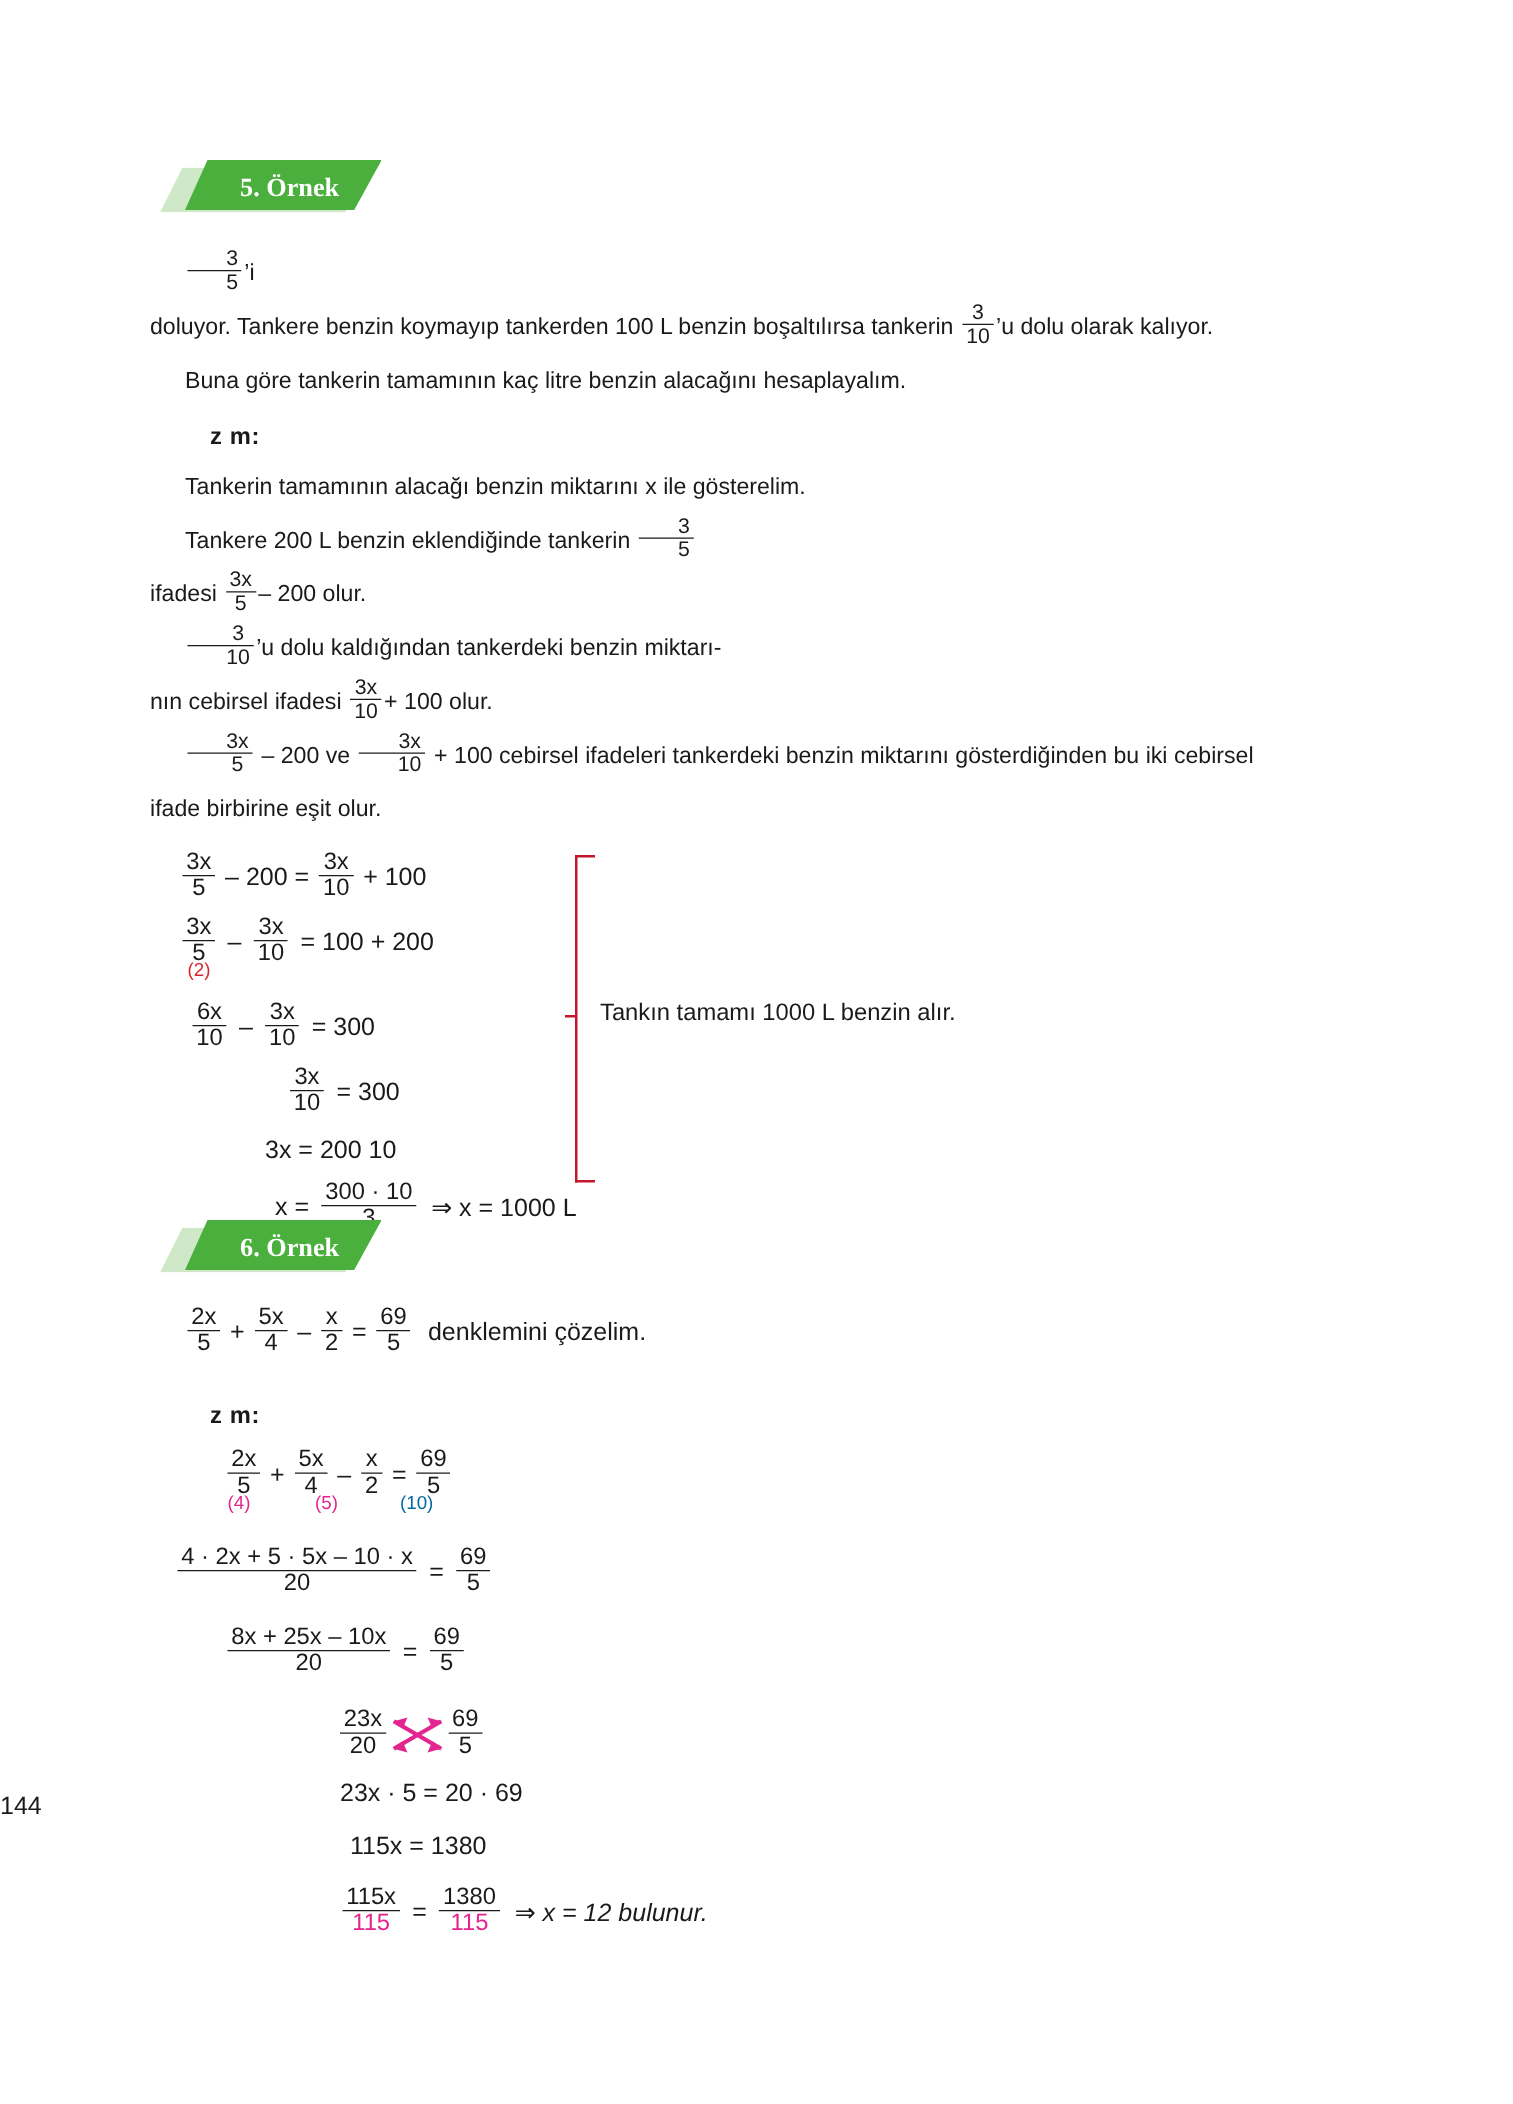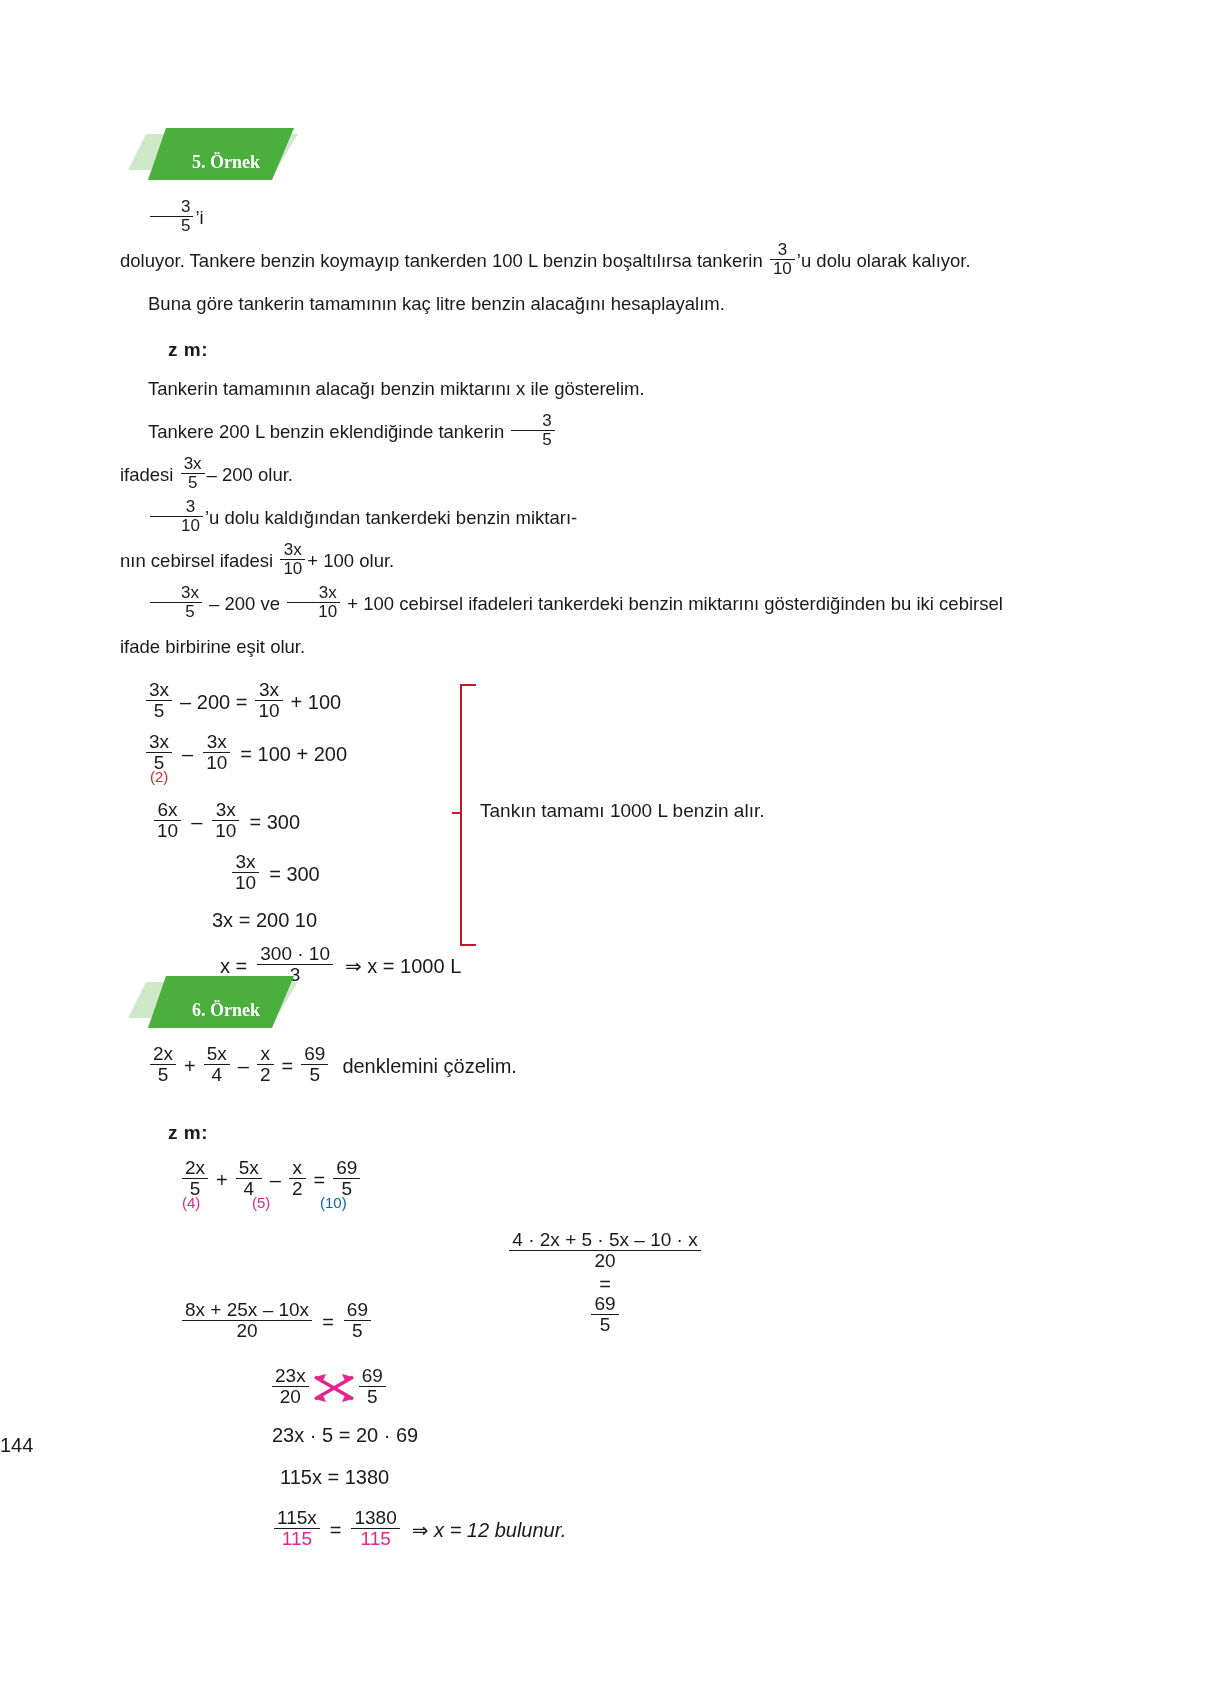--- a/index.html
+++ b/index.html
@@ -22,25 +22,25 @@
     left:120px; top:0; width:950px;
   }
 
   
   .ornek-wrap{position:relative;height:40px;margin-top:0;}
   .ornek-banner{
     position:relative;
     display:inline-block;
     height:36px;
     line-height:36px;
-    padding:16px 34px 0 44px;
+    padding:4px 34px 0 44px;
     color:#ffffff;
     font-family:"Liberation Serif","DejaVu Serif",serif;
     font-weight:bold;
-    font-size:18px;
+    font-size:21px;
     background:#4aaf3c;
     -webkit-clip-path:polygon(18px 0,100% 0,calc(100% - 22px) 100%,0 100%);
     clip-path:polygon(18px 0,100% 0,calc(100% - 22px) 100%,0 100%);
     box-shadow:0 2px 2px rgba(0,0,0,.12);
   }
   .ornek-shadow{
     position:absolute;left:8px;top:6px;
     width:170px;height:36px;
     background:#cfe9c8;
     -webkit-clip-path:polygon(18px 0,100% 0,calc(100% - 22px) 100%,0 100%);
@@ -324,21 +324,21 @@
     <span style="margin:0 6px;">=</span>
     <span class="frac big">
       <span class="num">69</span>
       <span class="den">5</span>
     </span>
     <span class="mult-note pinknum" style="left:2px;top:40px;color:#e4258f;">(4)</span>
     <span class="mult-note pinknum" style="left:72px;top:40px;color:#e4258f;">(5)</span>
     <span class="mult-note pinknum" style="left:140px;top:40px;color:#0369a1;">(10)</span>
   </div>
 
-  <div class="eqrow" style="margin-left:20px;margin-top:26px;flex-direction:column;">
+  <div class="eqrow" style="margin-left:20px;margin-top:26px;">
     <span class="frac big">
       <span class="num">4 · 2x + 5 · 5x – 10 · x</span>
       <span class="den">20</span>
     </span>
     <span style="margin:0 8px;">=</span>
     <span class="frac big">
       <span class="num">69</span>
       <span class="den">5</span>
     </span>
   </div>

